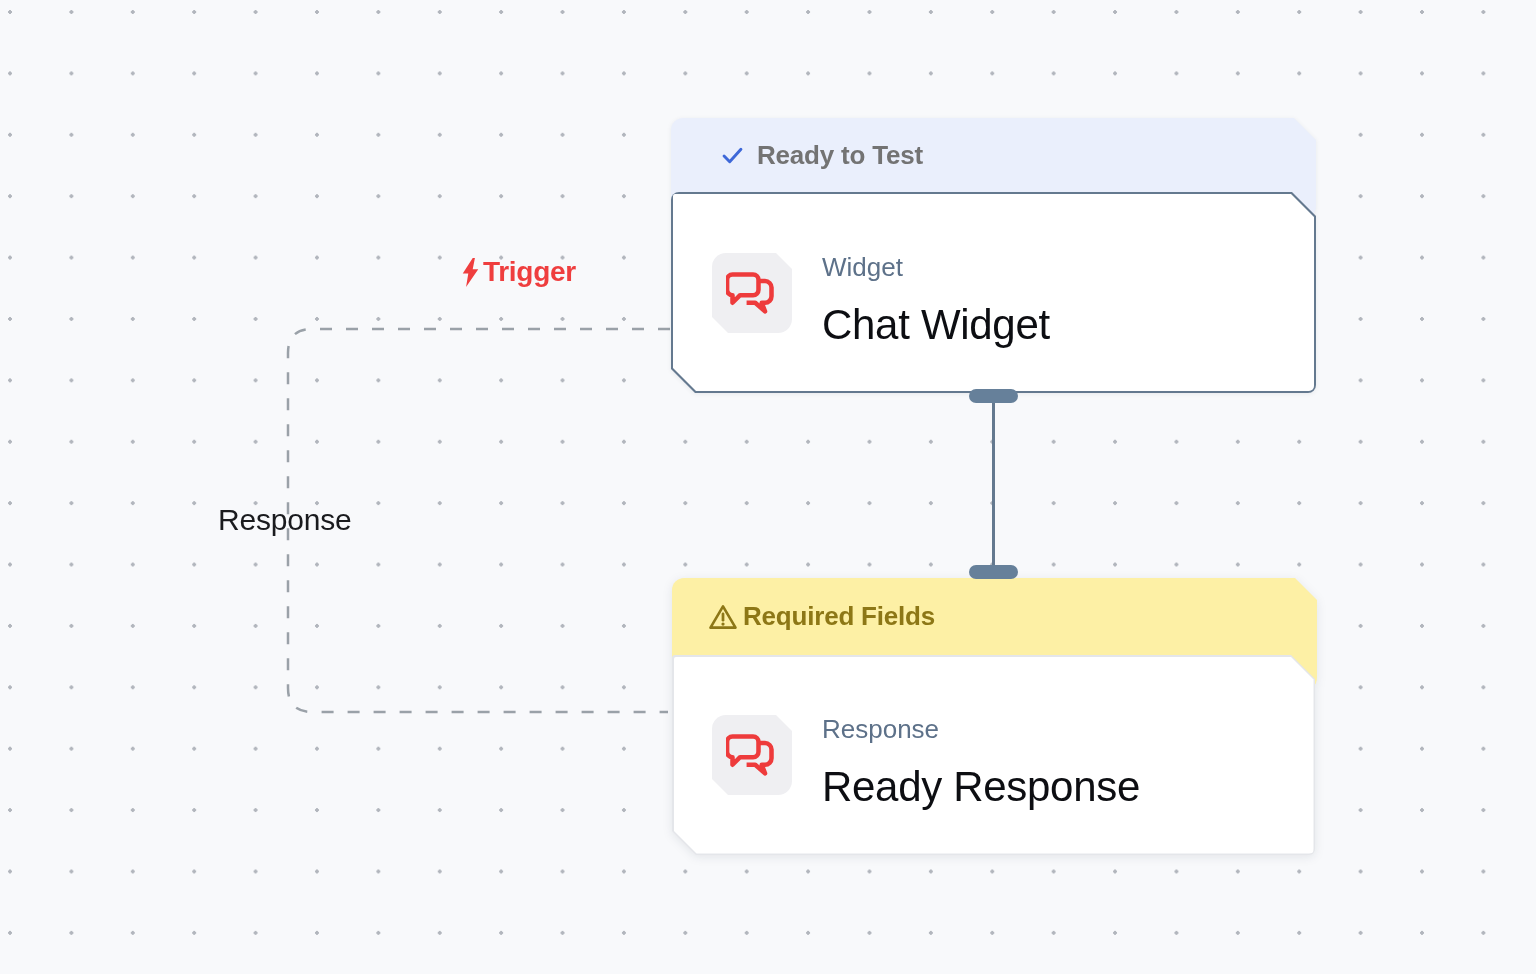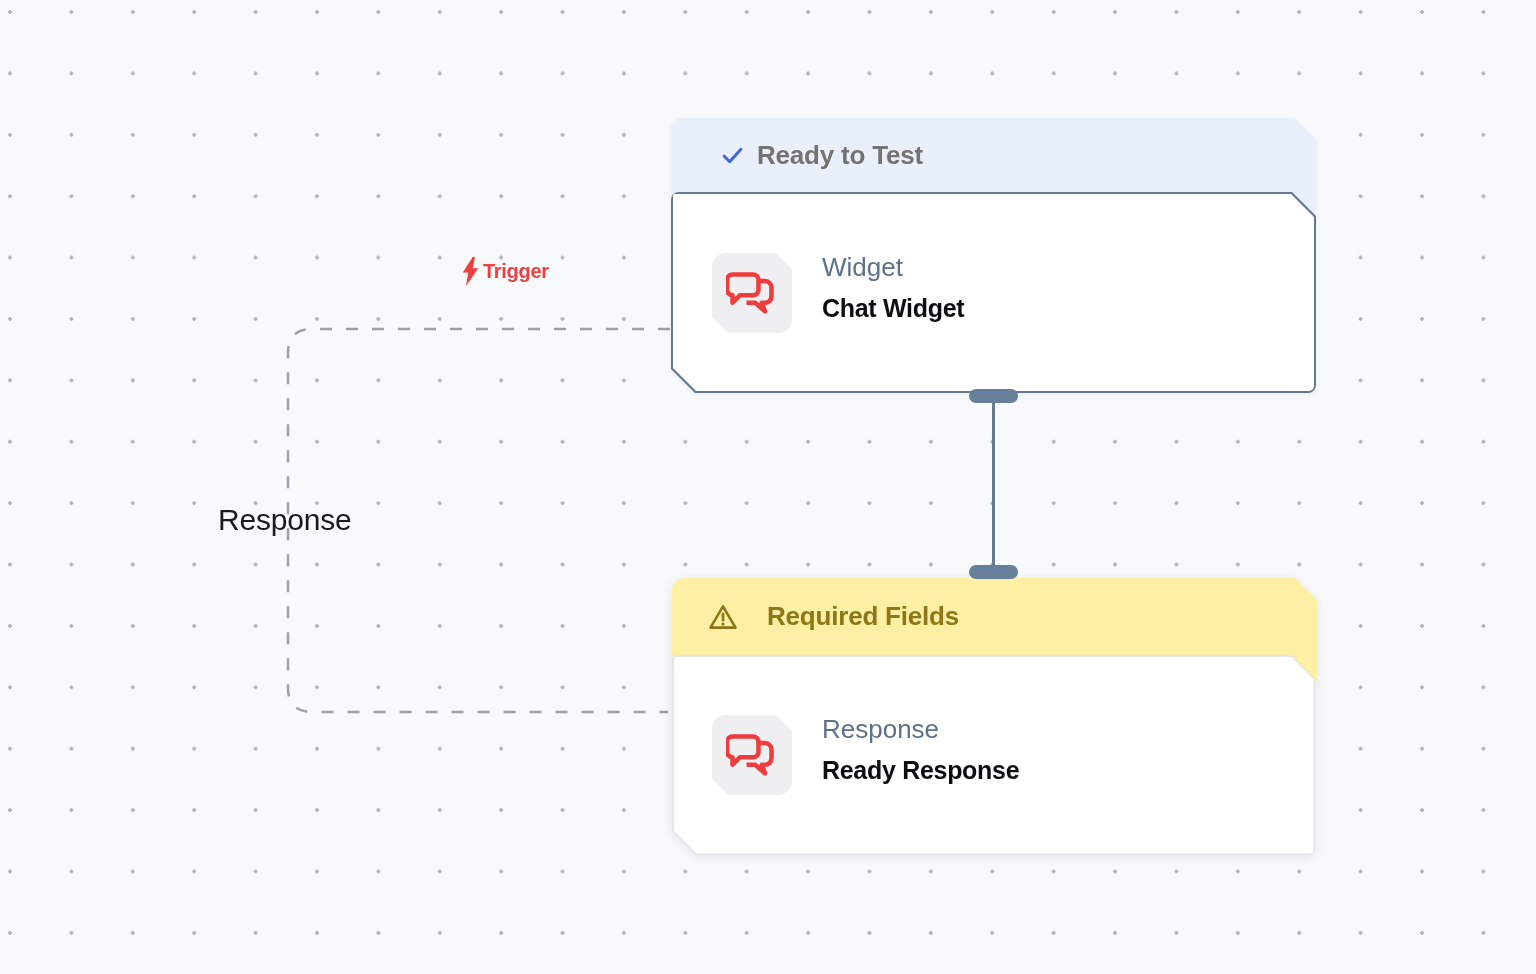--- a/index.html
+++ b/index.html
@@ -22,21 +22,21 @@
 
   
   .badge{position:absolute;left:0;top:0;width:100%;
     border-radius:12px 0 12px 12px;
     clip-path:polygon(0 0, calc(100% - 22px) 0, 100% 22px, 100% 100%, 0 100%);
   }
   .badge1{height:100px;background:#eaeffc;}
   .badge2{height:112px;background:#fdf0a5;}
   .badge-row{display:flex;align-items:center;}
   .badge1 .badge-row{height:74px;padding-left:48px;gap:11px;}
-  .badge2 .badge-row{height:77px;padding-left:36px;gap:29px;}
+  .badge2 .badge-row{height:77px;padding-left:36px;gap:5px;}
   .badge1 .badge-label{color:#737373;font-size:26px;font-weight:700;letter-spacing:-0.2px;}
   .badge2 .badge-label{color:#8d7716;font-size:26px;font-weight:700;letter-spacing:-0.2px;}
 
   
   .card{position:absolute;left:0;width:100%;
     clip-path:polygon(0 0, calc(100% - 24px) 0, 100% 24px, 100% 100%, 24px 100%, 0 calc(100% - 24px));
     border-radius:3px 0 6px 0;
   }
   .card-inner{position:absolute;background:#ffffff;
     clip-path:polygon(0 0, calc(100% - 23px) 0, 100% 23px, 100% 100%, 23px 100%, 0 calc(100% - 23px));
@@ -50,31 +50,31 @@
   .card-content{position:absolute;left:0;top:0;width:100%;height:100%;display:flex;align-items:center;}
   .icon-tile{position:absolute;left:41px;top:61px;width:80px;height:80px;background:#efeff2;
     border-radius:14px 0 14px 0;
     clip-path:polygon(0 0, calc(100% - 16px) 0, 100% 16px, 100% 100%, 16px 100%, 0 calc(100% - 16px));
     display:flex;align-items:center;justify-content:center;
   }
   .node2 .icon-tile{left:40px;top:60px;}
   .text-col{position:absolute;left:151px;top:62px;display:flex;flex-direction:column;}
   .node2 .text-col{left:150px;top:61px;}
   .type-label{font-size:26px;color:#5d7189;line-height:1.05;margin-bottom:14px;}
-  .node-title{font-size:25px;font-weight:700;color:#0d0e12;letter-spacing:-0.3px;line-height:1.05;}
+  .node-title{font-size:42px;font-weight:400;color:#0d0e12;letter-spacing:-0.3px;line-height:1.05;margin-top:8px;}
 
   
   .handle{position:absolute;width:49px;height:14px;background:#66809a;border-radius:7px;z-index:3;}
   .handle-top{left:969px;top:389px;}
   .handle-bottom{left:969px;top:565px;}
 
   
   .edge-label{position:absolute;z-index:4;}
   .trigger-label{left:459px;top:256px;display:flex;align-items:center;gap:1px;
-    color:#ef3e3e;font-size:20px;font-weight:600;letter-spacing:-0.3px;}
+    color:#ef3e3e;font-size:28px;font-weight:600;letter-spacing:-0.3px;}
   .response-label{left:218px;top:503px;color:#1a1b1e;font-size:30px;letter-spacing:-0.2px;}
 </style>
 </head>
 <body>
 
 <div class="canvas">
 
   <svg class="edges" width="1536" height="974" viewBox="0 0 1536 974">
 
     <path d="M670 329 H312 Q288 329 288 353 V688 Q288 712 312 712 H668" fill="none" stroke="#9aa1a8" stroke-width="2.5" stroke-dasharray="12 14"></path>

